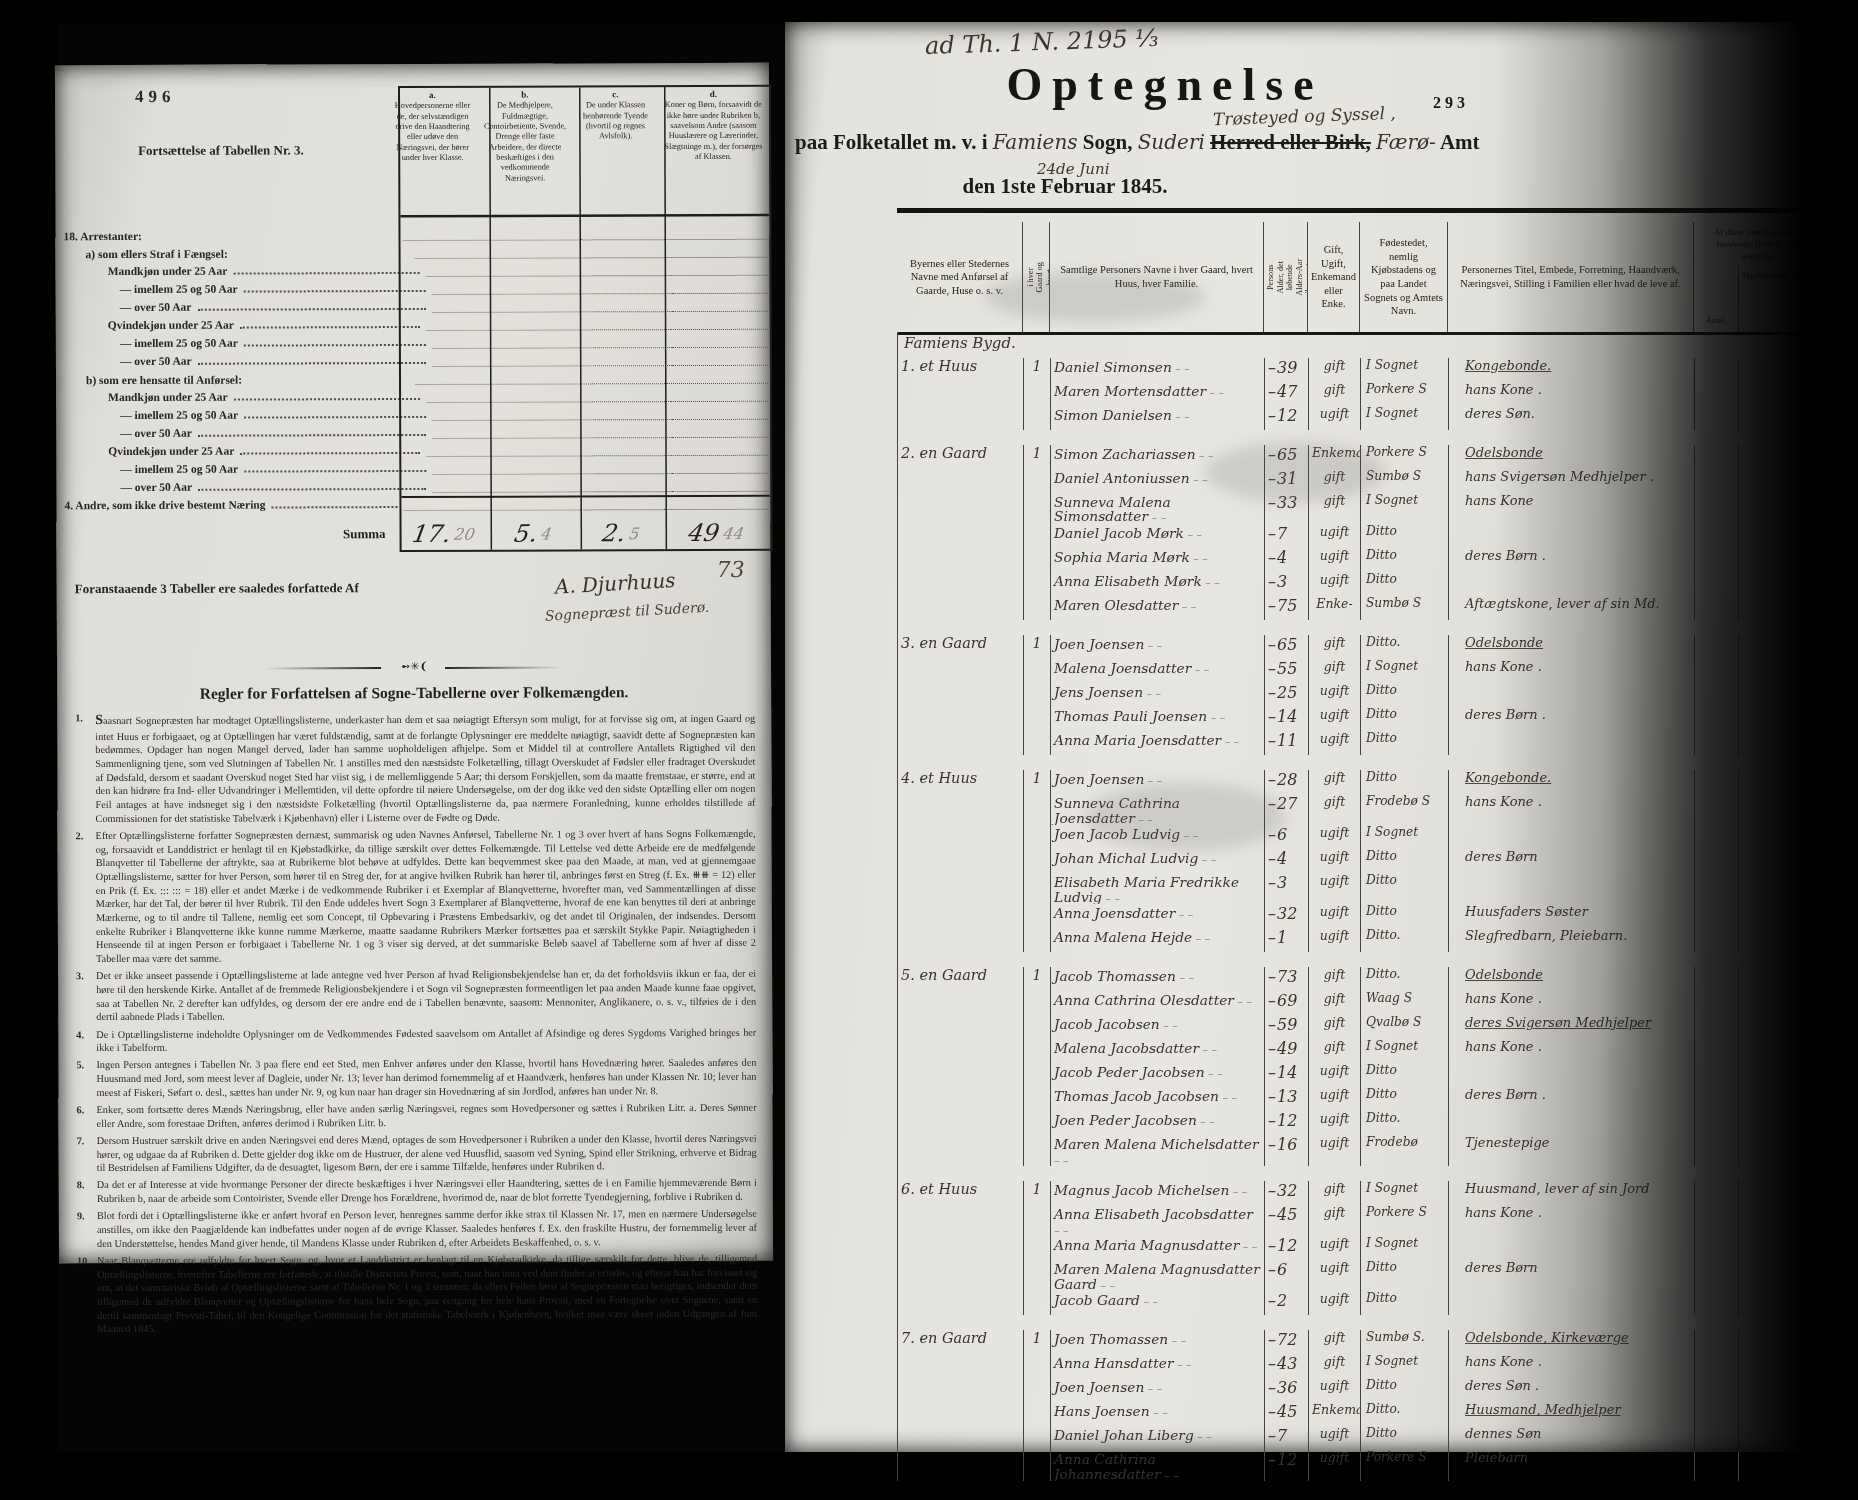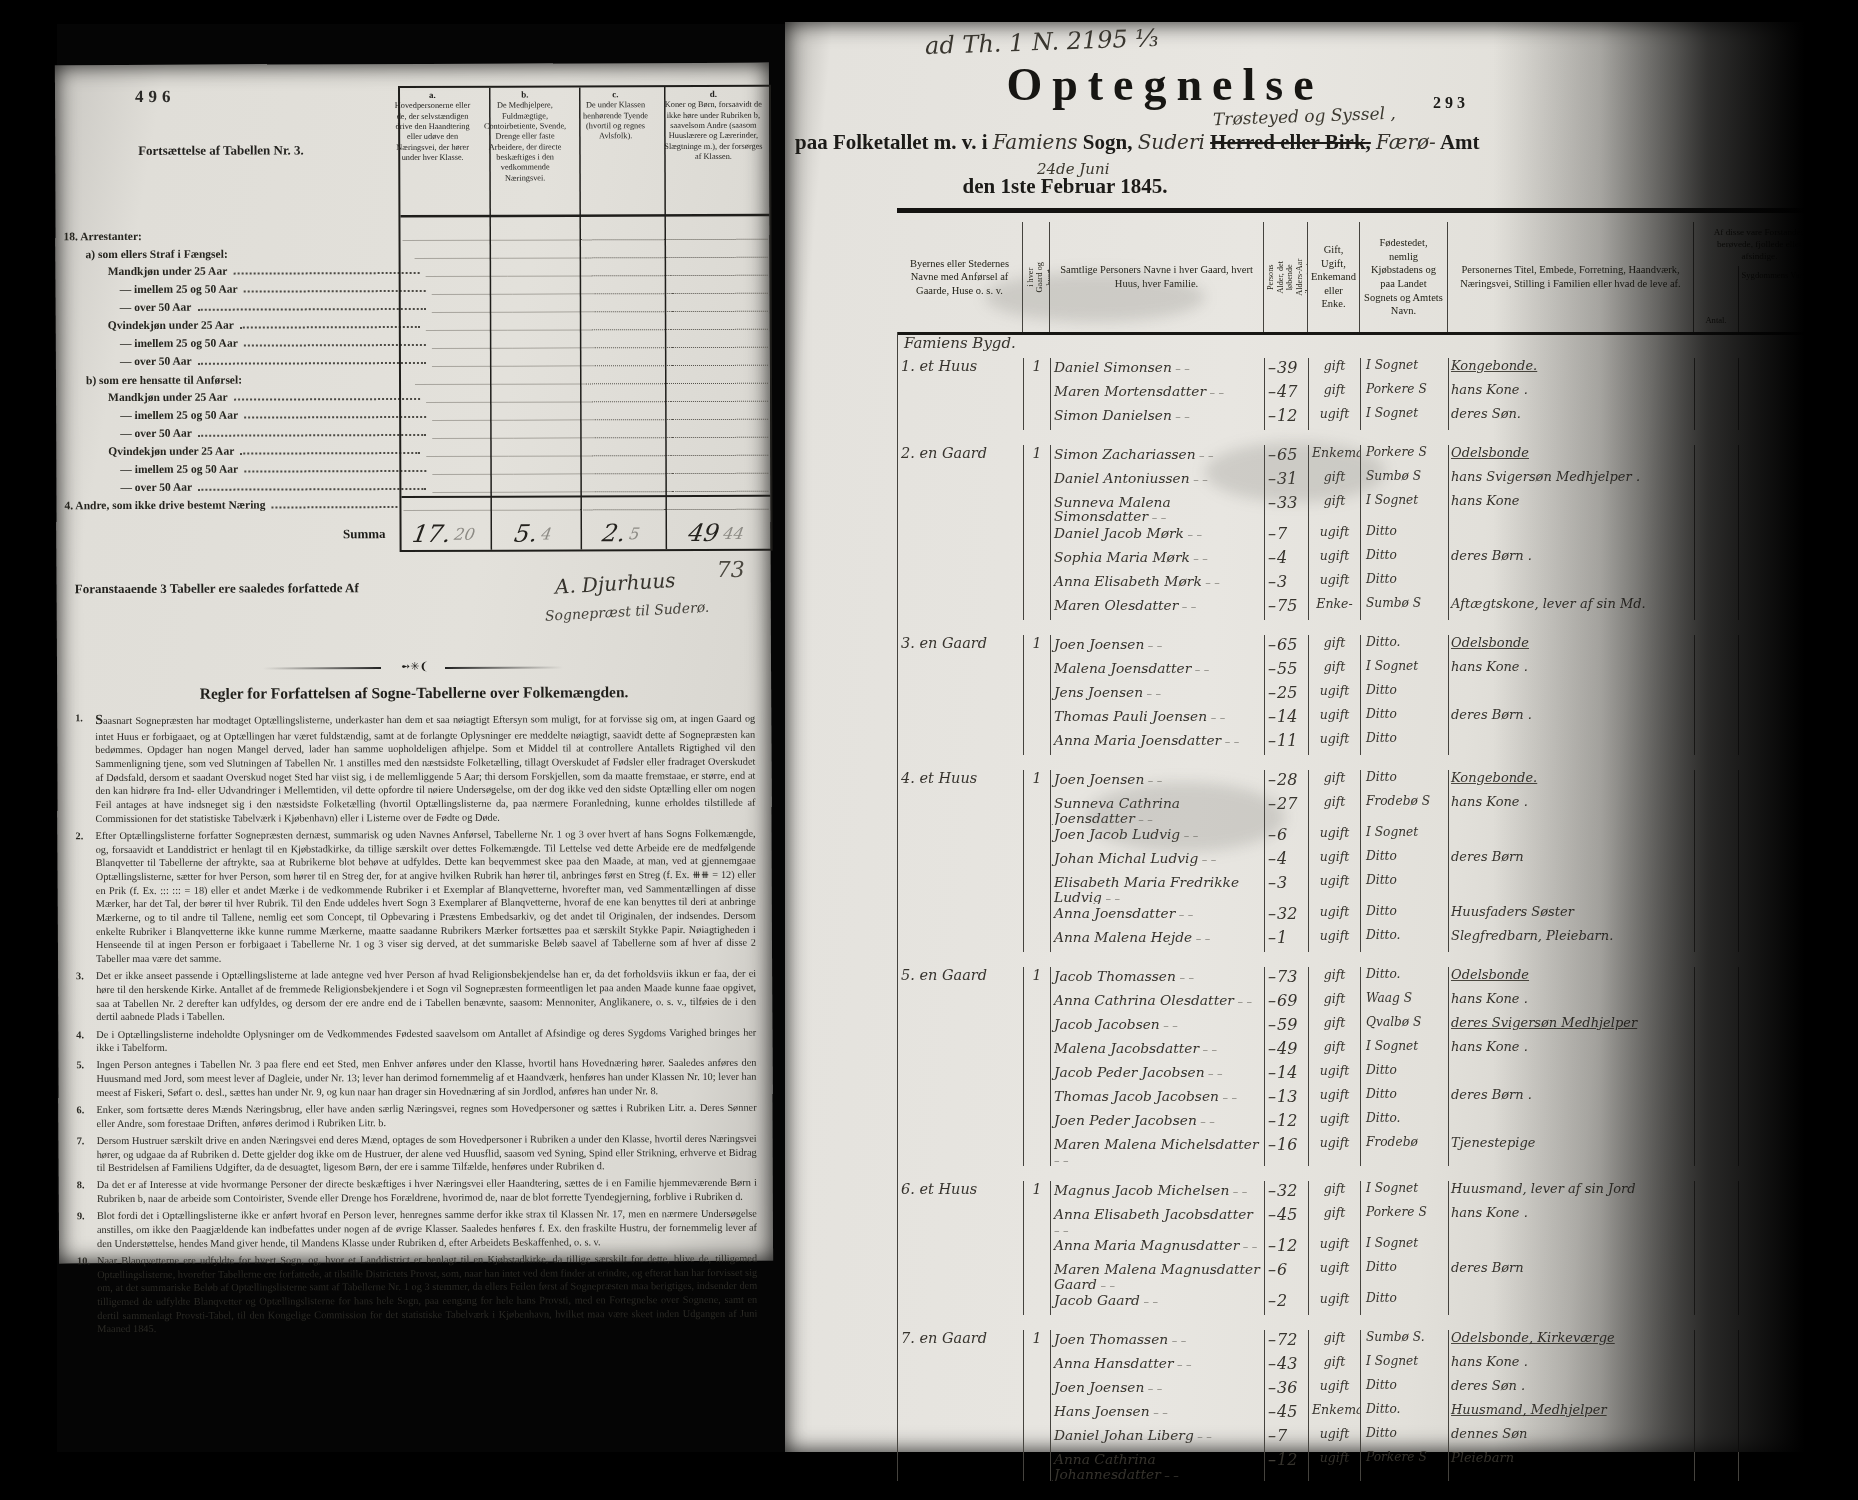--- a/index.html
+++ b/index.html
@@ -89,21 +89,21 @@
   .ccell{border-left:1px solid #45433e;padding:0 3px;overflow:hidden;}
   .crow .ccell:first-child{border-left:none;}
   .c-place{font-size:14.5px;white-space:nowrap;}
   .c-fam{font-size:14px;text-align:center;}
   .c-name{font-size:13.8px;line-height:1.05;padding-top:2px;}
   .c-name::after{content:"  –  –";color:#57544d;font-size:11px;}
   .c-age{font-size:16px;text-align:left;padding-right:6px;}
   .c-age span::before{content:"–";margin-right:1px;color:#45423b;}
   .c-civ{font-size:12.5px;text-align:center;}
   .c-birth{font-size:12.2px;padding-left:5px;white-space:nowrap;}
-  .c-occ{font-size:13px;padding-left:2px;white-space:nowrap;}
+  .c-occ{font-size:13px;padding-left:16px;white-space:nowrap;}
   .c-occ.u{text-decoration:underline;text-decoration-color:#4a473f;}
   .smudge{position:absolute;border-radius:50%;filter:blur(7px);background:rgba(90,88,82,.18);pointer-events:false;}
   .film{position:absolute;background:#000;}
 </style>
 </head>
 <body>
 
 <div id="stage">
 
   <div class="film" style="left:0;top:0;width:1858px;height:24px;"></div>

